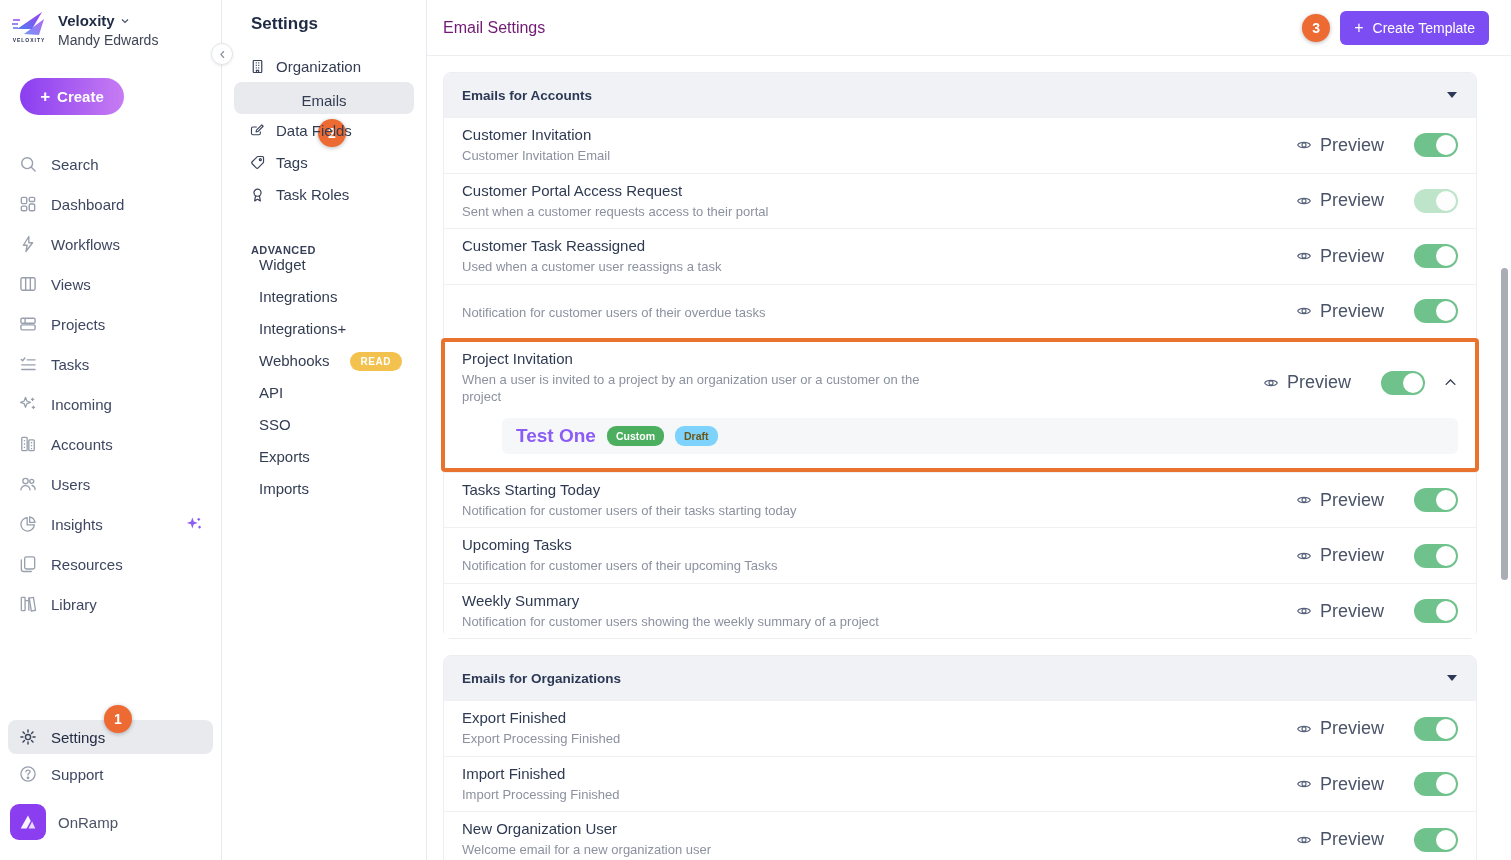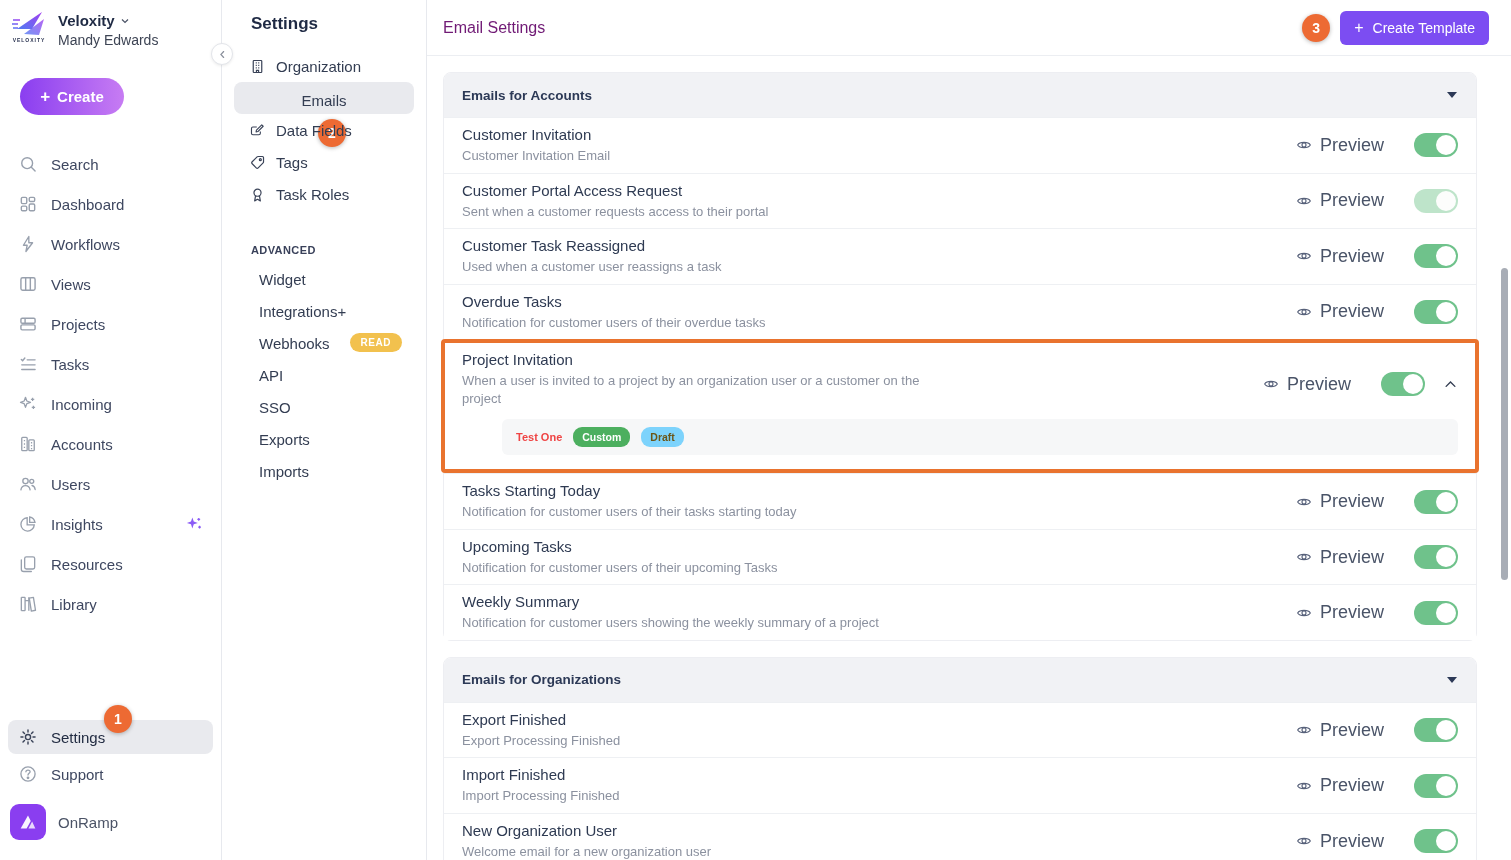--- a/index.html
+++ b/index.html
@@ -64,21 +64,21 @@
   }
   .sp-title { font-size:17px; font-weight:bold; color:#1f2a44; padding-left:29px; }
   .sp-list { margin-top:16px; }
   .s-item {
     height:32px; display:flex; align-items:center; gap:10px; margin:0 12px;
     padding:0 15px; border-radius:8px; font-size:15px; color:#333d52; cursor:pointer;
   }
   .s-item.selected { background:#e9eaee;flex-direction:column; }
   .s-item .num-badge { margin-left:16px; }
   .adv-label { margin:34px 0 0 29px; font-size:11px; font-weight:bold; color:#39415a; letter-spacing:.4px; }
-  .adv-item { height:32px; display:flex; align-items:flex-end; gap:12px; padding-left:37px; font-size:15px; color:#333d52; cursor:pointer; }
+  .adv-item { height:32px; display:flex; align-items:flex-start; gap:12px; padding-left:37px; font-size:15px; color:#333d52; cursor:pointer; }
   .read-badge {
     background:#F2C14E; color:#fff; font-size:10px; font-weight:bold; letter-spacing:.5px;
     padding:4px 11px; border-radius:10px; margin-left:8px;
   }
 
   
   .main-header {
     position:absolute; left:427px; top:0; width:1084px; height:56px;
     border-bottom:1px solid #eceef2; display:flex; align-items:center;
     padding:0 22px 0 16px; background:#fff;
@@ -116,21 +116,21 @@
     display:block; border:4px solid #E9732E; border-radius:4px;
     margin:0 -3px; padding:8px 17px 14px 17px;
   }
   .exp-top { display:flex; align-items:center; }
   .exp-top .row-controls { margin-top:10px; gap:18px; }
   .exp-top .preview { margin-right:12px; }
   .template-row {
     margin:12px 0 0 40px; background:#f6f7f8; border-radius:6px; height:36px;
     display:flex; align-items:center; gap:11px; padding:0 14px; cursor:pointer;
   }
-  .tname { font-size:11px; font-weight:bold; color:#ef4444; }
+  .tname { font-size:19px; font-weight:bold; color:#8b5cf6; }
   .badge-pill { font-size:10.5px; font-weight:bold; border-radius:9px; padding:4px 9px; }
   .badge-green { background:#4CAF5F; color:#fff; }
   .badge-yellow { background:#7dd3fc; color:#6b5618; }
 
   .scroll-thumb { position:absolute; right:3px; top:268px; width:7px; height:312px; border-radius:4px; background:#a8adb6; }
   .chev-up { cursor:pointer; }
 </style>
 </head>
 <body>
 
@@ -340,20 +340,23 @@
       <span>Task Roles</span>
     </div>
   </div>
 
   <div class="adv-label">ADVANCED</div>
   <div>
     <div class="adv-item">
         <span>Widget</span>
       </div>
     <div class="adv-item">
+        <span>Integrations</span>
+      </div>
+    <div class="adv-item">
         <span>Integrations+</span>
       </div>
     <div class="adv-item">
       <span>Webhooks</span>
       <span class="read-badge">READ</span>
     </div>
     <div class="adv-item">
         <span>API</span>
       </div>
     <div class="adv-item">
@@ -435,21 +438,20 @@
               <circle cx="12" cy="12" r="3"></circle>
             </svg>
           <span>Preview</span>
         </span>
         <span class="toggle"></span>
       </div>
     </div>
 
     <div class="row">
       <div class="row-main">
-        <div class="row-title">Overdue Tasks</div>
         <div class="row-desc">Notification for customer users of their overdue tasks</div>
       </div>
       <div class="row-controls">
         <span class="preview">
           <svg width="16" height="16" viewBox="0 0 24 24" fill="none" stroke="#57617a" stroke-width="1.7">
               <path d="M2.5 12 C5.5 6.8 18.5 6.8 21.5 12 C18.5 17.2 5.5 17.2 2.5 12 Z"></path>
               <circle cx="12" cy="12" r="3"></circle>
             </svg>
           <span>Preview</span>
         </span>

